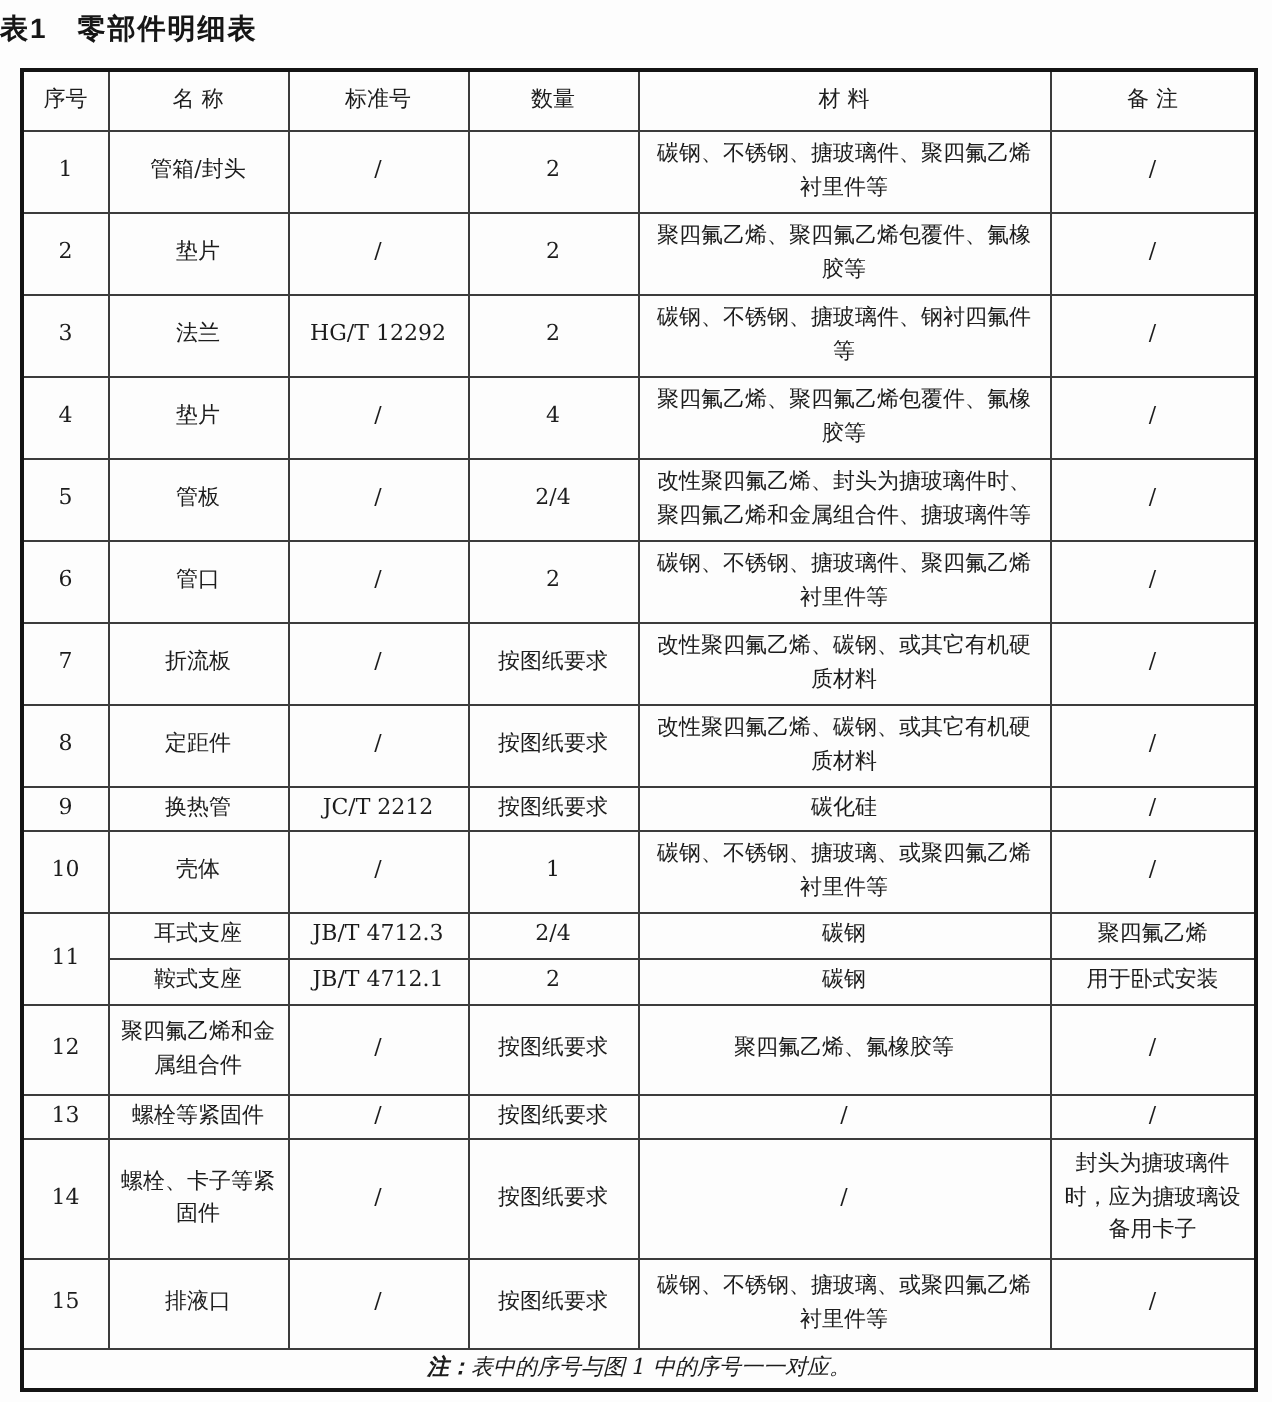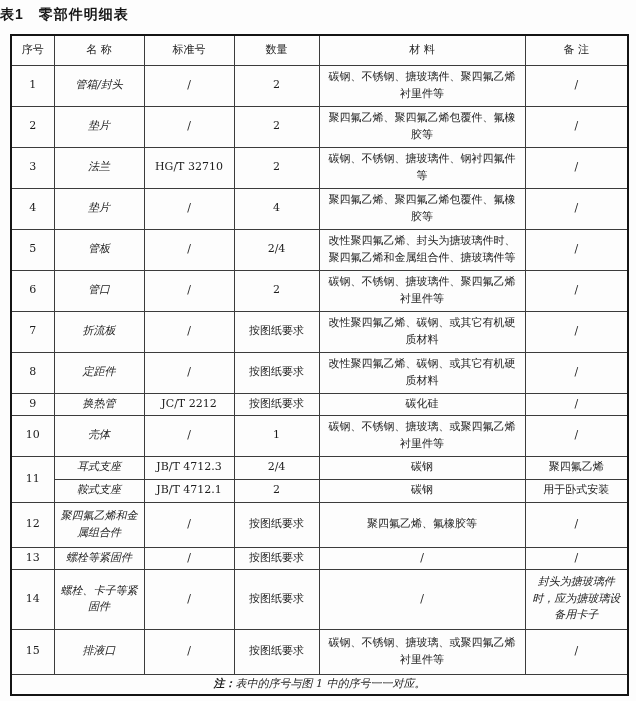--- a/index.html
+++ b/index.html
@@ -51,31 +51,31 @@
   tr.h-head { height: 30px; }
   tr.h-2l  { height: 41px; }   
   tr.h-1l  { height: 22px; }   
   tr.h-sub { height: 23px; }   
   tr.h-12  { height: 45px; }
   tr.h-14  { height: 60px; }
   tr.h-15  { height: 45px; }
   tr.h-note { height: 21px; }
   
   td.mat-left { text-align: left; padding: 1px 9px; }
-  td.rem-left { text-align: left; padding: 2px 7px; line-height: 1.6; font-style: italic; }
+  td.rem-left { text-align: left; padding: 2px 7px; line-height: 1.6; }
   td.v-top { vertical-align: top; padding-top: 3px; }
   td.slash-left { text-align: left; padding-left: 7px; }
   td.note-cell {
     text-align: left;
     padding: 2px 7px;
     font-size: 11px;
     font-style: italic;
   }
   td.note-cell .note-label { font-weight: bold; }
-  td.name-cell { padding: 1px 7px; font-style: italic; }
+  td.name-cell { padding: 1px 7px; }
   td.rem-cell { padding: 1px 6px; }
 </style>
 </head>
 <body>
 
 <div class="page">
 
   <div class="doc-title">表1　零部件明细表</div>
 
   <table class="parts">
@@ -111,21 +111,21 @@
         <td class="name-cell">垫片</td>
         <td>/</td>
         <td>2</td>
         <td class="mat-left">聚四氟乙烯、聚四氟乙烯包覆件、氟橡胶等</td>
         <td class="rem-cell">/</td>
       </tr>
 
       <tr class="h-2l">
         <td>3</td>
         <td class="name-cell">法兰</td>
-        <td>HG/T 32710</td>
+        <td>HG/T 12292</td>
         <td>2</td>
         <td class="mat-left">碳钢、不锈钢、搪玻璃件、钢衬四氟件等</td>
         <td class="rem-cell">/</td>
       </tr>
 
       <tr class="h-2l">
         <td>4</td>
         <td class="name-cell">垫片</td>
         <td>/</td>
         <td>4</td>

